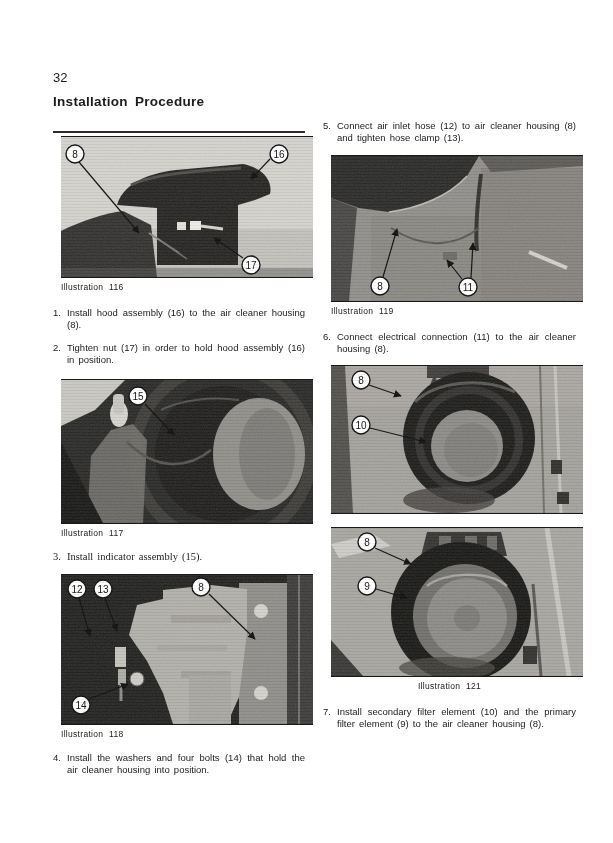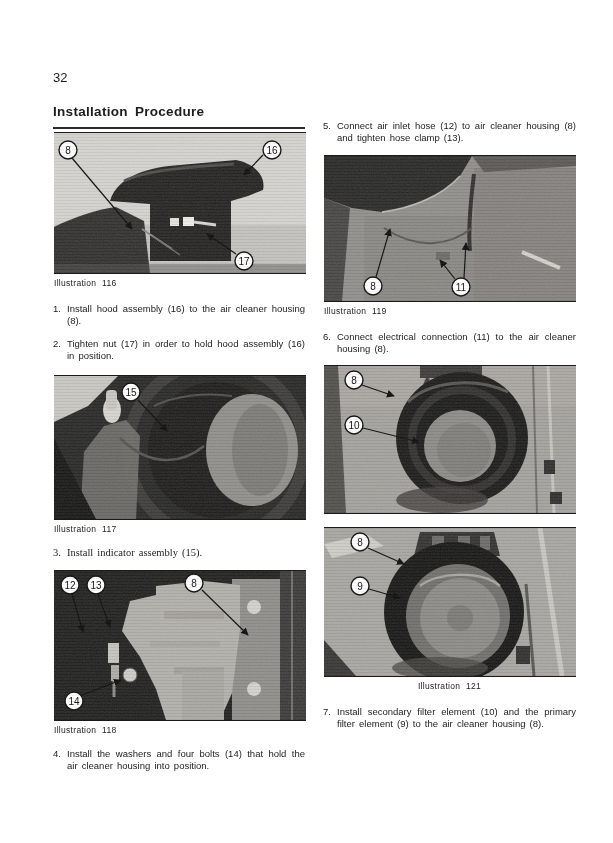--- a/index.html
+++ b/index.html
@@ -12,28 +12,28 @@
     overflow:hidden;
   }
   .col{position:absolute;}
   #col-left{left:53px;top:72px;width:252px;}
   #col-right{left:323px;top:120px;width:253px;}
 
   .hdr-line{font-size:9.5px;line-height:11px;letter-spacing:.2px;word-spacing:2px;}
   #page-num{font-size:13px;line-height:11px;}
 
   .section-title{
-    margin-top:21px;
+    margin-top:11px;
     font-size:13.5px;font-weight:bold;letter-spacing:.3px;word-spacing:3px;
     line-height:16px;
-    padding-bottom:7px;
+    padding-bottom:21px;
     border-bottom:2px solid #2b2b2b;
   }
 
-  figure.ill{margin:1px;}
+  figure.ill{margin:8px;}
   .photo{
     position:relative;
     width:252px;
     border-top:1.5px solid #1a1a1a;
     border-bottom:1.5px solid #1a1a1a;
     background:#b9b7b2;
   }
   .photo svg{display:block;}
   .photo::after{
     content:"";position:absolute;inset:0;pointer-events:none;

